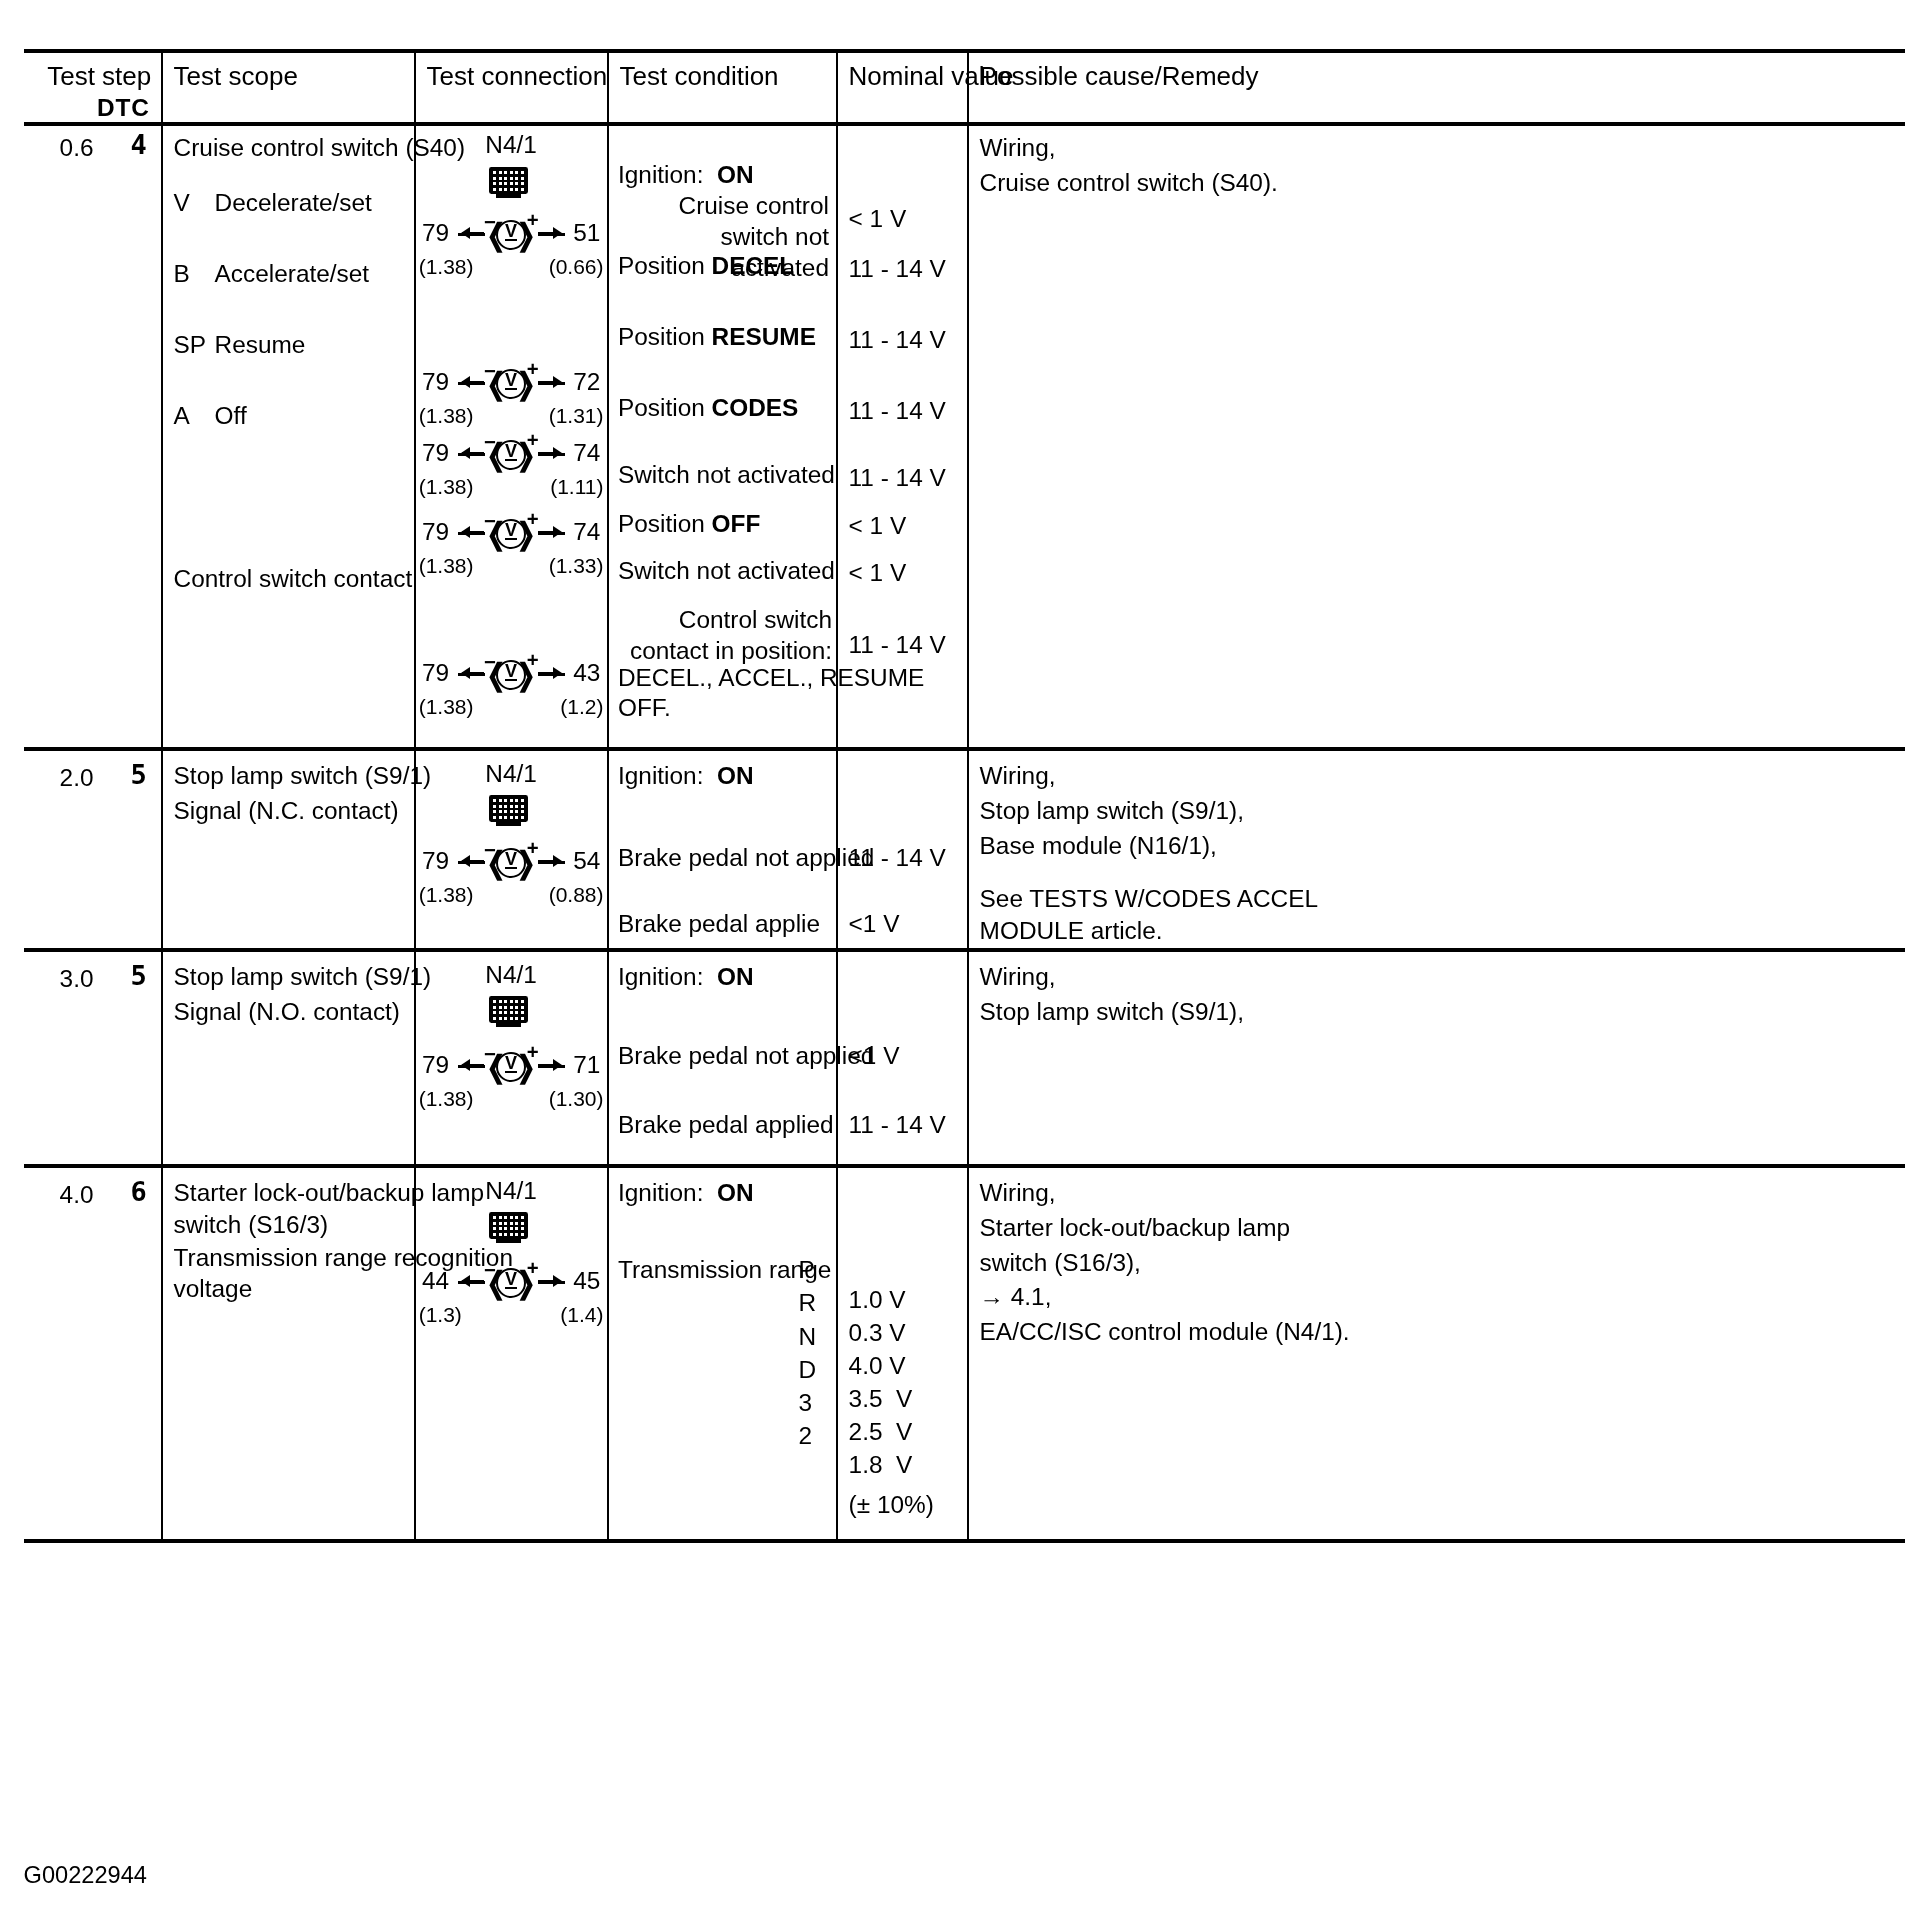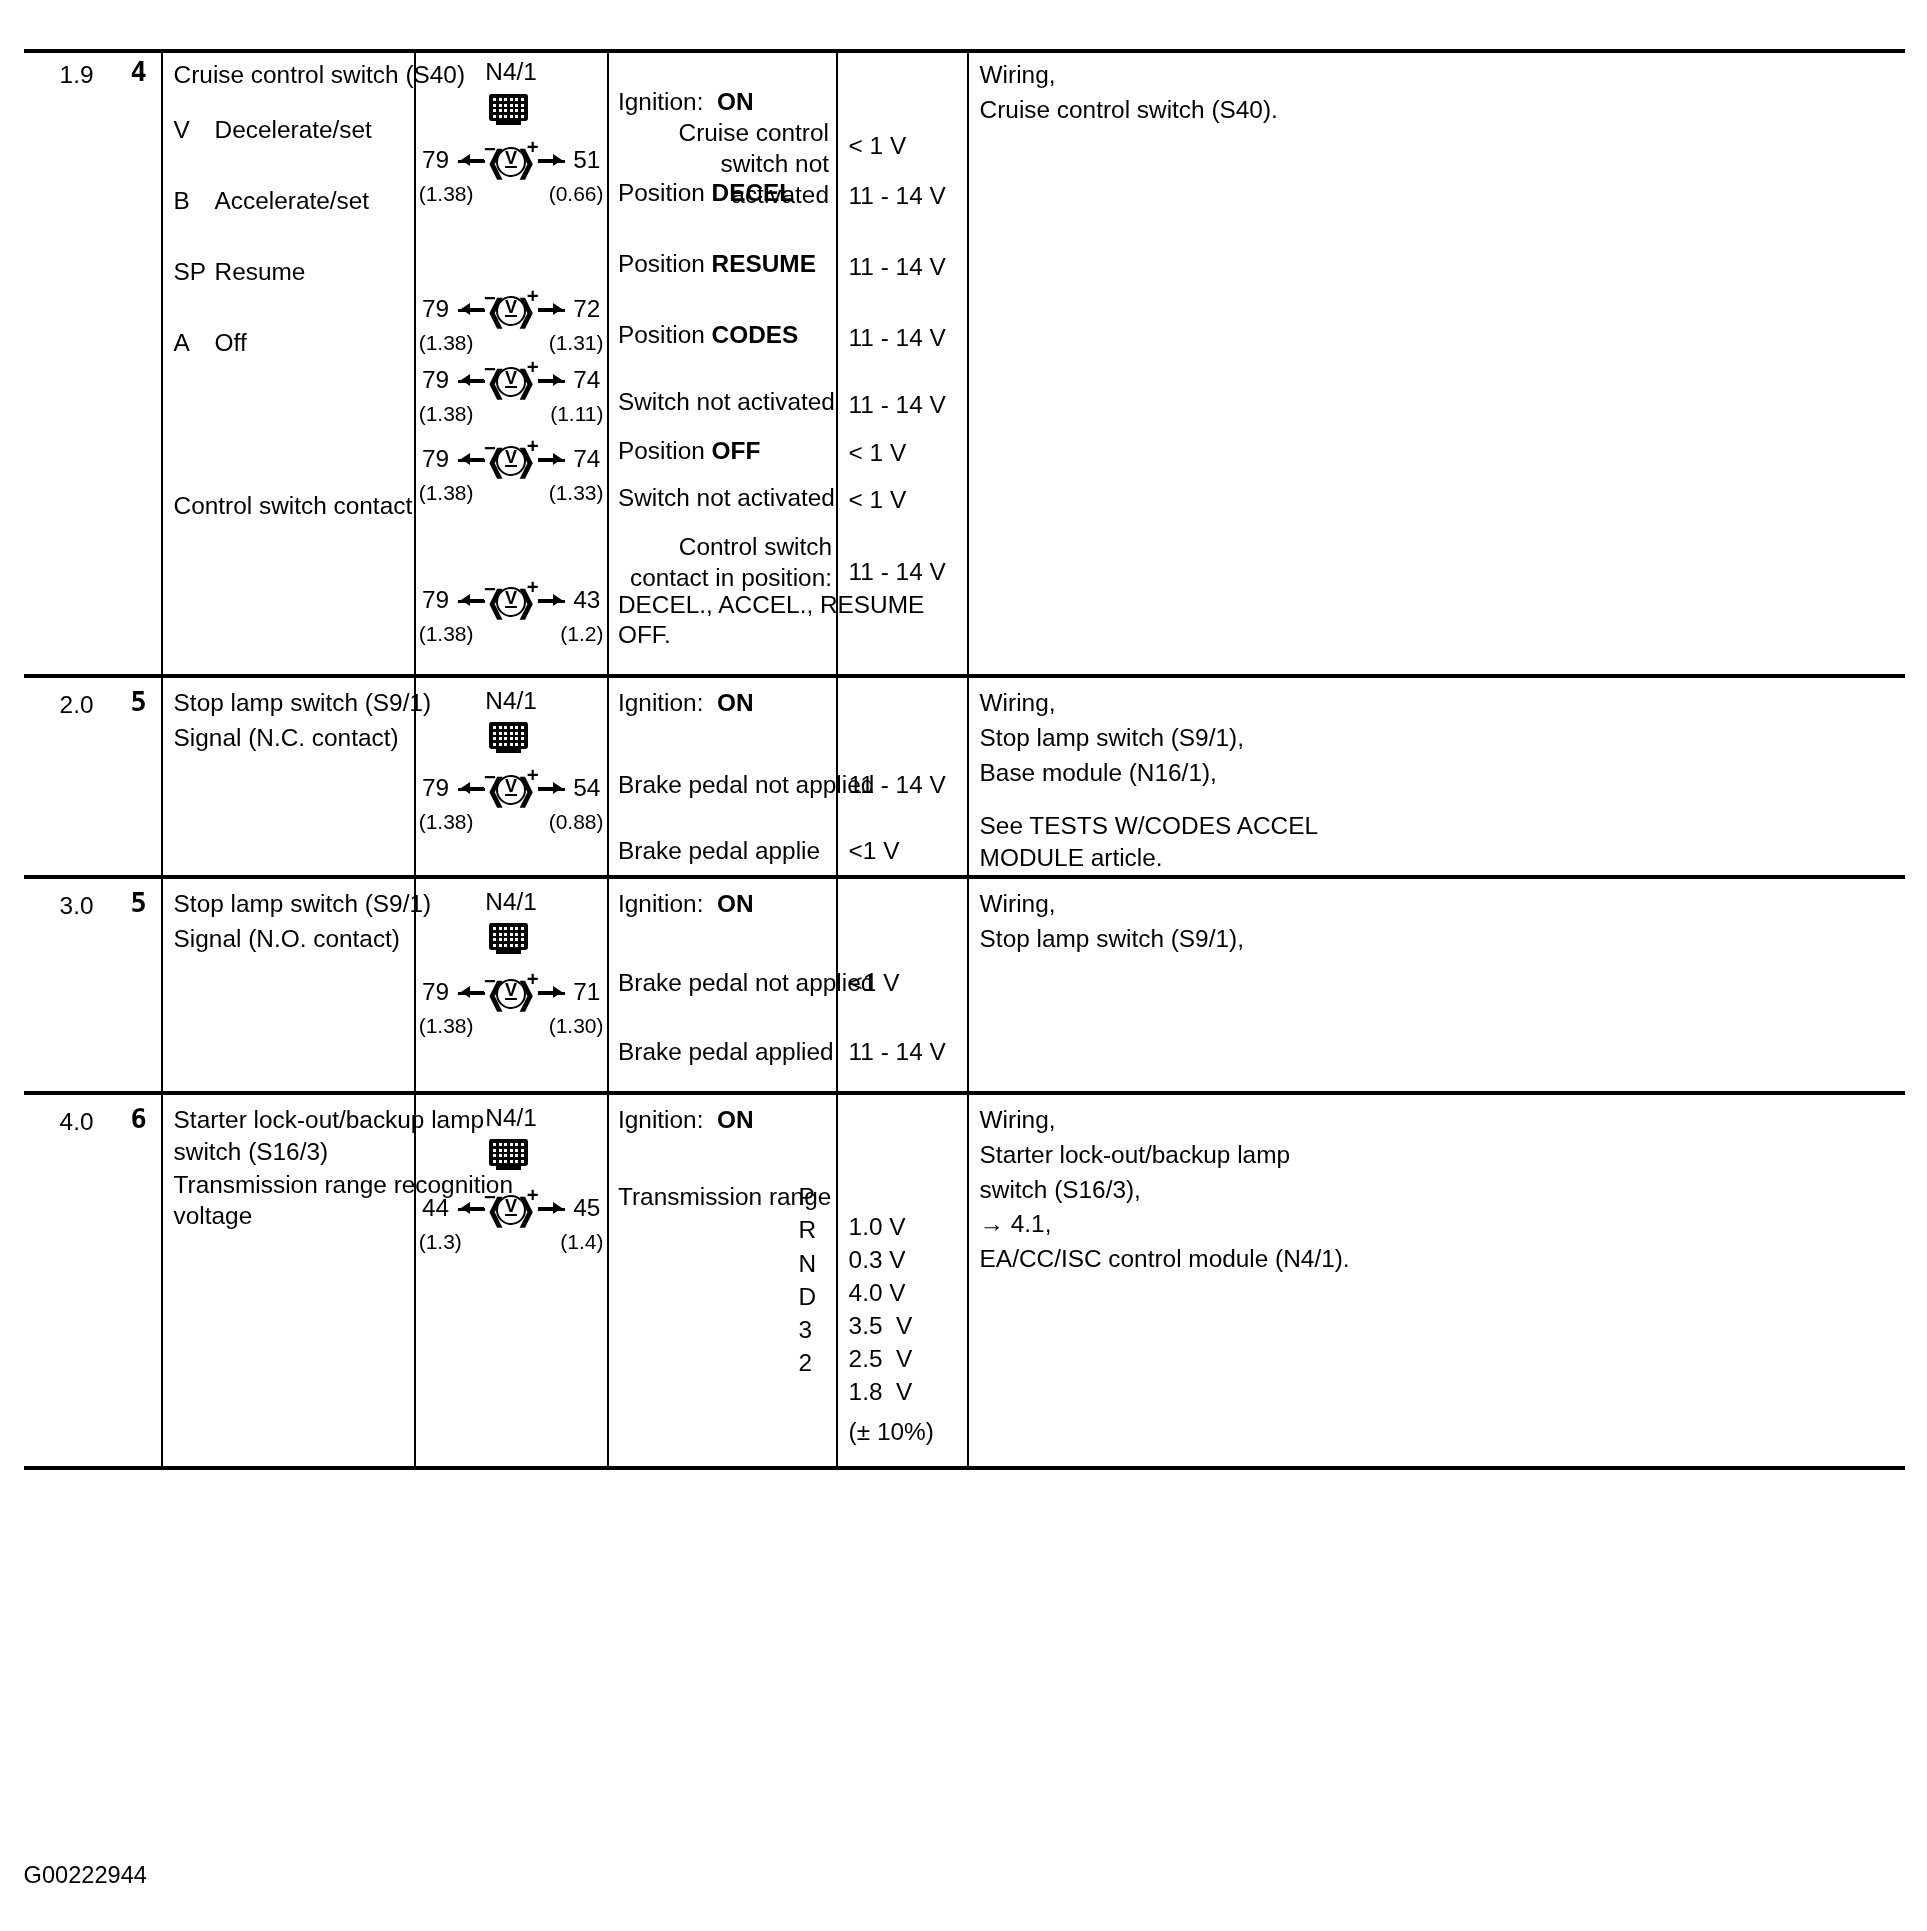--- a/index.html
+++ b/index.html
@@ -243,24 +243,45 @@
   <colgroup>
     <col class="w-step">
         <col class="w-scope">
         <col class="w-conn">
     <col class="w-cond">
         <col class="w-nom">
         <col class="w-rem">
   </colgroup>
 
   <tbody>
+        <tr class="hdr">
+    <td class="rule-top" style="height:69px">
+      <span class="hdr-label" style="left:23.6px">Test step</span>
+      <span class="hdr-dtc">DTC</span>
+    </td>
+    <td class="rule-top">
+      <span class="hdr-label">Test scope</span>
+    </td>
+    <td class="rule-top">
+      <span class="hdr-label">Test connection</span>
+    </td>
+    <td class="rule-top">
+      <span class="hdr-label">Test condition</span>
+    </td>
+    <td class="rule-top">
+      <span class="hdr-label">Nominal value</span>
+    </td>
+    <td class="rule-top">
+      <span class="hdr-label">Possible cause/Remedy</span>
+    </td>
+  </tr>
 
   <tr class="rule-mid">
     <td style="height:621px">
-      <span class="step-num" style="top:7.9px">1.9</span>
+      <span class="step-num" style="top:7.9px">0.6</span>
       <span class="dtc-num" style="top:3.1px">4</span>
     </td>
 
     <td>
       <span class="t b" style="left:11px; top:6.3px">Cruise control switch (S40)</span>
 
       <span class="t b" style="left:11px; top:61px">V</span>
       <span class="t" style="left:52px; top:61px">Decelerate/set</span>
 
       <span class="t b" style="left:11px; top:132px">B</span>

